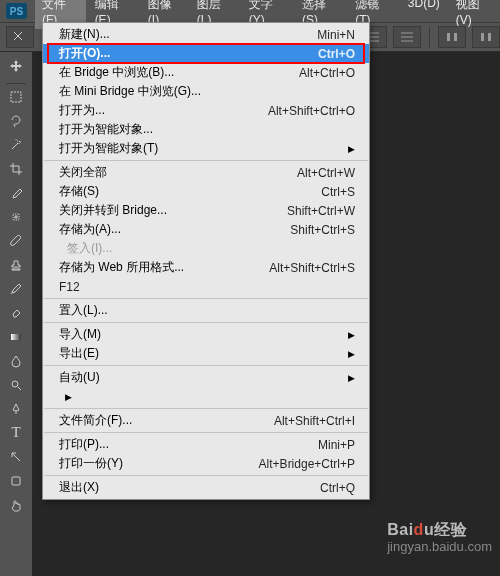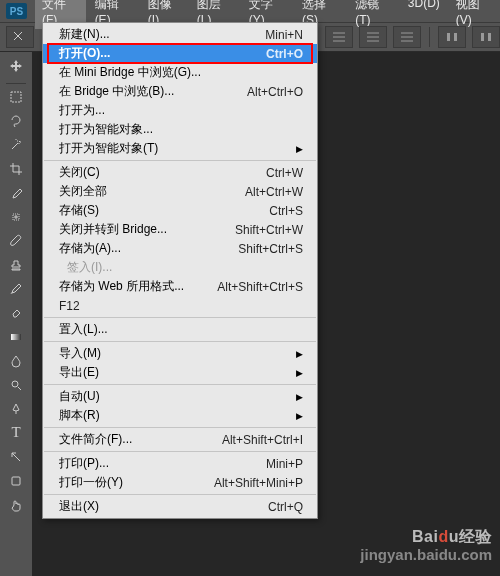--- a/index.html
+++ b/index.html
@@ -85,21 +85,21 @@
   cursor: default;
 }
 .tool.divider {
   height: 6px;
   width: 20px;
   border-bottom: 1px solid #3a3a3a;
 }
 .dropdown {
   position: absolute;
   top: 22px; left: 42px;
-  width: 276px;
+  width: 328px;
   background: #e8e8e8;
   border: 1px solid #8a8a8a;
   box-shadow: 2px 2px 6px rgba(0,0,0,0.4);
   color: #000;
   font-size: 12px;
   padding: 2px 0;
 }
 .dd-row {
   display: flex;
   align-items: center;
@@ -127,28 +127,27 @@
   margin-left: 6px;
   font-size: 9px;
 }
 .dd-sep {
   height: 1px;
   background: #c4c4c4;
   margin: 2px 1px;
 }
 .watermark {
   position: absolute;
-  right: 8px; bottom: 12px;
-  text-align: right;
+  right: 8px; bottom: 21px;
   color: #888;
   line-height: 1.2;
 }
 .watermark .big { font-size: 16px; font-weight: bold; color: #bbb; letter-spacing: 0.5px;}
 .watermark .big .accent { color: #d84c3a; }
-.watermark .small { font-size: 15px; color: #888; font-weight: bold; }
+.watermark .small { font-size: 13px; color: #888; }
 svg { display: block; }
 </style>
 </head>
 <body>
 
 <div class="topbar">
   <div class="ps-badge">PS</div>
   <div class="menu-bar">
     <div class="menu-item active">文件(F)</div>
     <div class="menu-item">编辑(E)</div>
@@ -313,42 +312,39 @@
 <div class="dropdown" id="dropdown">
     <div class="dd-row">
       <span class="dd-label">新建(N)...</span>
       <span class="dd-shortcut">Mini+N</span>
     </div>
     <div class="dd-row highlighted">
       <span class="dd-label">打开(O)...</span>
       <span class="dd-shortcut">Ctrl+O</span>
     </div>
     <div class="dd-row">
-      <span class="dd-label">在 Mini Bridge 中浏览(G)...</span>
-    </div>
-    <div class="dd-row">
       <span class="dd-label">在 Bridge 中浏览(B)...</span>
       <span class="dd-shortcut">Alt+Ctrl+O</span>
     </div>
     <div class="dd-row">
+      <span class="dd-label">在 Mini Bridge 中浏览(G)...</span>
+    </div>
+    <div class="dd-row">
       <span class="dd-label">打开为...</span>
+      <span class="dd-shortcut">Alt+Shift+Ctrl+O</span>
     </div>
     <div class="dd-row">
       <span class="dd-label">打开为智能对象...</span>
     </div>
     <div class="dd-row">
       <span class="dd-label">打开为智能对象(T)</span>
       <span class="dd-arrow">▶</span>
     </div>
     <div class="dd-sep"></div>
     <div class="dd-row">
-      <span class="dd-label">关闭(C)</span>
-      <span class="dd-shortcut">Ctrl+W</span>
-    </div>
-    <div class="dd-row">
       <span class="dd-label">关闭全部</span>
       <span class="dd-shortcut">Alt+Ctrl+W</span>
     </div>
     <div class="dd-row">
       <span class="dd-label">存储(S)</span>
       <span class="dd-shortcut">Ctrl+S</span>
     </div>
     <div class="dd-row">
       <span class="dd-label">关闭并转到 Bridge...</span>
       <span class="dd-shortcut">Shift+Ctrl+W</span>
@@ -379,36 +375,35 @@
     <div class="dd-row">
       <span class="dd-label">导出(E)</span>
       <span class="dd-arrow">▶</span>
     </div>
     <div class="dd-sep"></div>
     <div class="dd-row">
       <span class="dd-label">自动(U)</span>
       <span class="dd-arrow">▶</span>
     </div>
     <div class="dd-row">
-      <span class="dd-label">脚本(R)</span>
       <span class="dd-arrow">▶</span>
     </div>
     <div class="dd-sep"></div>
     <div class="dd-row">
       <span class="dd-label">文件简介(F)...</span>
       <span class="dd-shortcut">Alt+Shift+Ctrl+I</span>
     </div>
     <div class="dd-sep"></div>
     <div class="dd-row">
       <span class="dd-label">打印(P)...</span>
       <span class="dd-shortcut">Mini+P</span>
     </div>
     <div class="dd-row">
       <span class="dd-label">打印一份(Y)</span>
-      <span class="dd-shortcut">Alt+Shift+Mini+P</span>
+      <span class="dd-shortcut">Alt+Bridge+Ctrl+P</span>
     </div>
     <div class="dd-sep"></div>
     <div class="dd-row">
       <span class="dd-label">退出(X)</span>
       <span class="dd-shortcut">Ctrl+Q</span>
     </div>
   </div>
 
 <div class="watermark">
   <div class="big">

